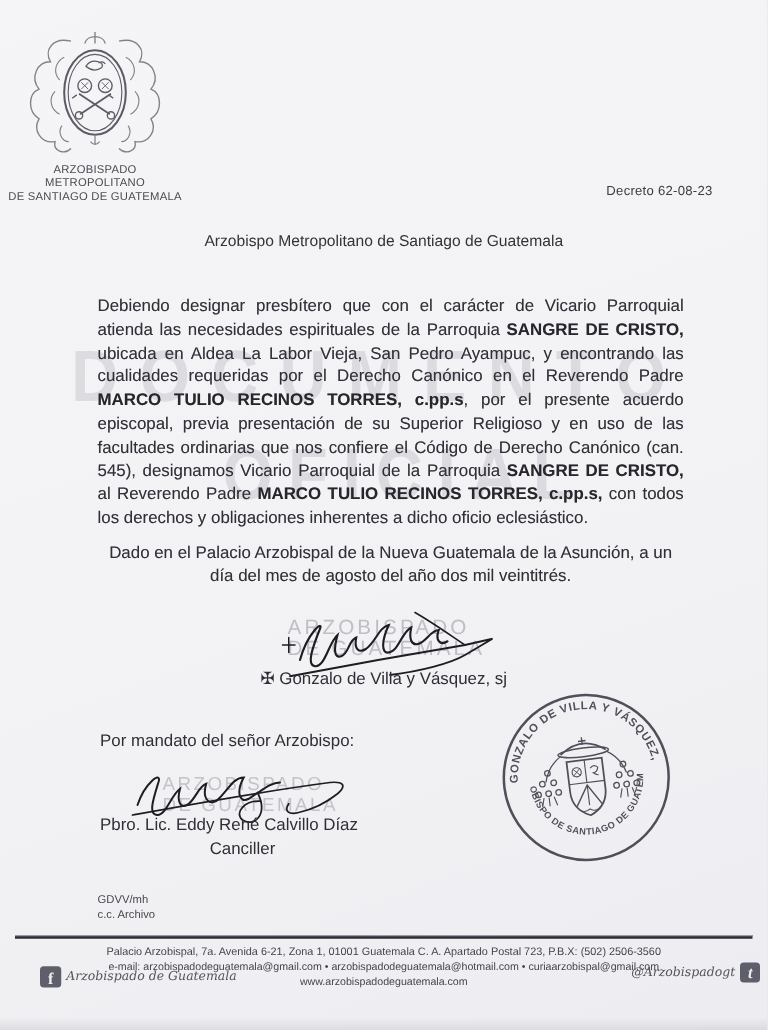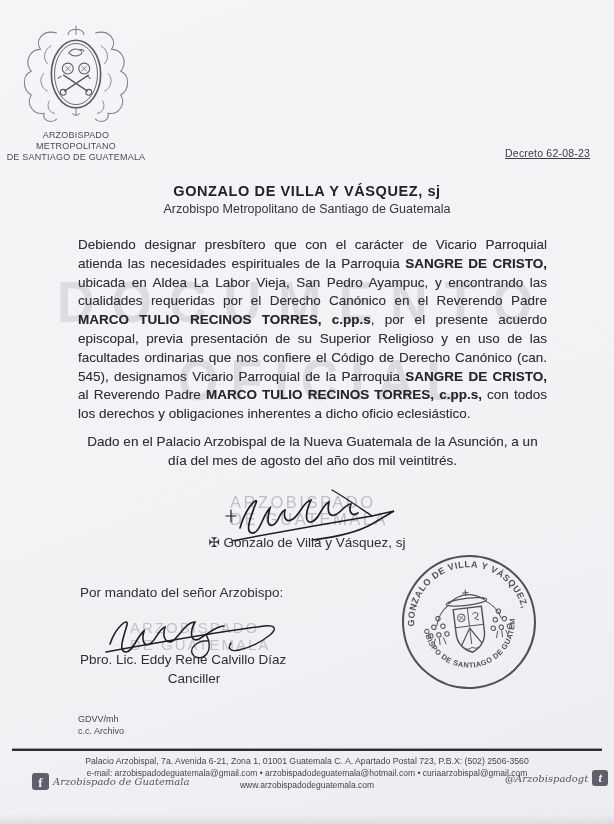--- a/index.html
+++ b/index.html
@@ -12,22 +12,22 @@
   }
   .page::after{ 
     content:""; position:absolute; left:0; right:0; bottom:0; height:10px;
     background:linear-gradient(to bottom, rgba(0,0,0,0), rgba(60,60,70,0.10)); pointer-events:none;
   }
   
   .crest-block { position:absolute; left:6px; top:22px; width:140px; text-align:center; }
   .crest-svg { display:block; margin:0 auto; }
   .org-name { margin-top:3px; font-size:9px; line-height:11px; letter-spacing:.2px; color:#4a4a52; }
   .decree-ref {
-    position:absolute; right:24px; top:147px; font-size:10.5px; color:#3b3b44;
-    text-decoration:underline; letter-spacing:.2px;
+    position:absolute; right:44px; top:147px; font-size:10.5px; color:#3b3b44;
+    letter-spacing:.2px;
   }
   
   .title-block { position:absolute; left:0; top:183px; width:100%; text-align:center; }
   .title-name { font-size:14.5px; font-weight:bold; letter-spacing:.6px; color:#222228; }
   .title-role { font-size:12.5px; margin-top:3px; color:#33333a; }
   
   .para {
     position:absolute; left:78px; width:469px; text-align:justify;
     font-size:13.5px; line-height:18.8px; color:#303038;
     text-shadow:0 0 .4px rgba(40,40,50,.35);
@@ -117,21 +117,20 @@
     </svg>
     <div class="org-name">
       <div>ARZOBISPADO METROPOLITANO</div>
       <div>DE SANTIAGO DE GUATEMALA</div>
     </div>
   </div>
 
   <div class="decree-ref">Decreto 62-08-23</div>
 
   <div class="title-block">
-    <div class="title-name">GONZALO DE VILLA Y VÁSQUEZ, sj</div>
     <div class="title-role">Arzobispo Metropolitano de Santiago de Guatemala</div>
   </div>
 
   <div class="para" id="para1"><span>Debiendo designar presbítero que con el carácter de Vicario Parroquial atienda las necesidades espirituales de la Parroquia </span><span class="bold">SANGRE DE CRISTO,</span><span> ubicada en Aldea La Labor Vieja, San Pedro Ayampuc, y encontrando las cualidades requeridas por el Derecho Canónico en el Reverendo Padre </span><span class="bold">MARCO TULIO RECINOS TORRES, c.pp.s</span><span>, por el presente acuerdo episcopal, previa presentación de su Superior Religioso y en uso de las facultades ordinarias que nos confiere el Código de Derecho Canónico (can. 545), designamos Vicario Parroquial de la Parroquia </span><span class="bold">SANGRE DE CRISTO,</span><span> al Reverendo Padre </span><span class="bold">MARCO TULIO RECINOS TORRES, c.pp.s,</span><span> con todos los derechos y obligaciones inherentes a dicho oficio eclesiástico.</span></div>
   <div class="para" id="para2">Dado en el Palacio Arzobispal de la Nueva Guatemala de la Asunción, a un día del mes de agosto del año dos mil veintitrés.</div>
 
   <div class="wm-stamp" id="wm-stamp1">
     <span>ARZOBISPADO</span>
     <span>DE GUATEMALA</span>
   </div>

